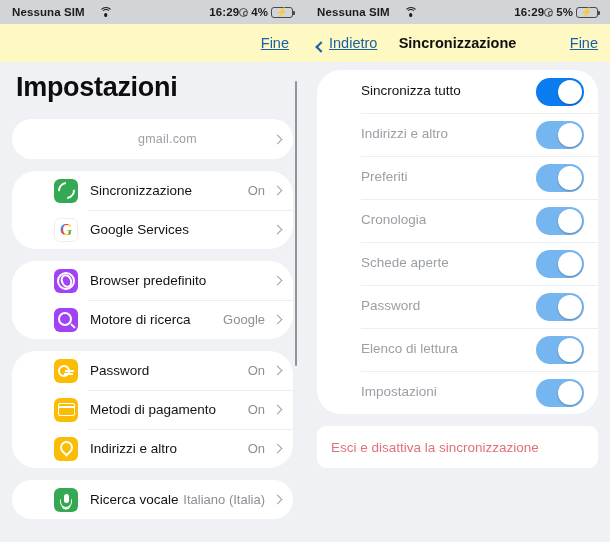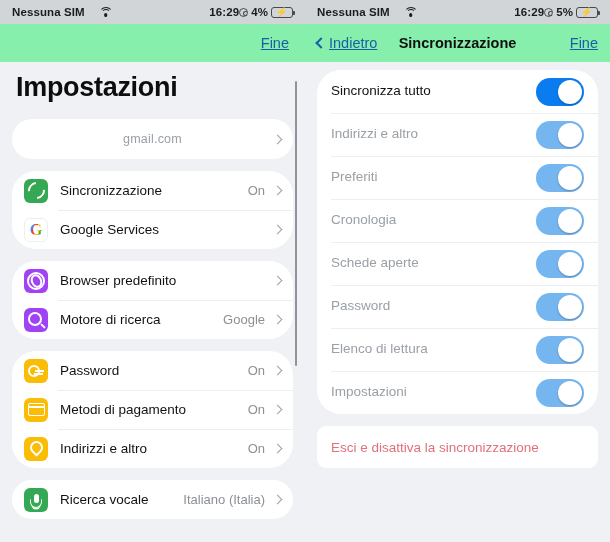--- a/index.html
+++ b/index.html
@@ -85,30 +85,30 @@
   }
   .bolt { font-size: 9px; color: #1b1b1b; line-height: 1; }
 
   
   .navbar {
     height: 38px;
     display: flex;
     align-items: center;
     padding: 0 12px;
     position: relative;
-    background: #86efac;
+    background: #fef9c3;
   }
   .nav-link {
     color: #1a5fa8;
     font-size: 14.5px;
     text-decoration: underline;
     white-space: nowrap;
     cursor: pointer;
   }
-  .nav-back { display: flex; align-items: center; gap: 3px; cursor: pointer; }
+  .nav-back { display: flex; align-items: flex-end; gap: 3px; cursor: pointer; }
   .chev-left {
     width: 8px; height: 8px;
     border-left: 2px solid #1a5fa8;
     border-bottom: 2px solid #1a5fa8;
     transform: rotate(45deg);
     margin-right: 1px;
   }
   .nav-title {
     position: absolute;
     left: 0; right: 0;
@@ -133,20 +133,21 @@
   }
 
   
   .scrollarea { position: relative; padding: 0 12px; }
 
   .card {
     background: #ffffff;
     border-radius: 24px;
     margin-bottom: 12px;
     overflow: hidden;
+    padding-left: 30px;
   }
 
   .row {
     display: flex;
     align-items: center;
     min-height: 39px;
     padding: 0 12px;
     position: relative;
     cursor: pointer;
   }

